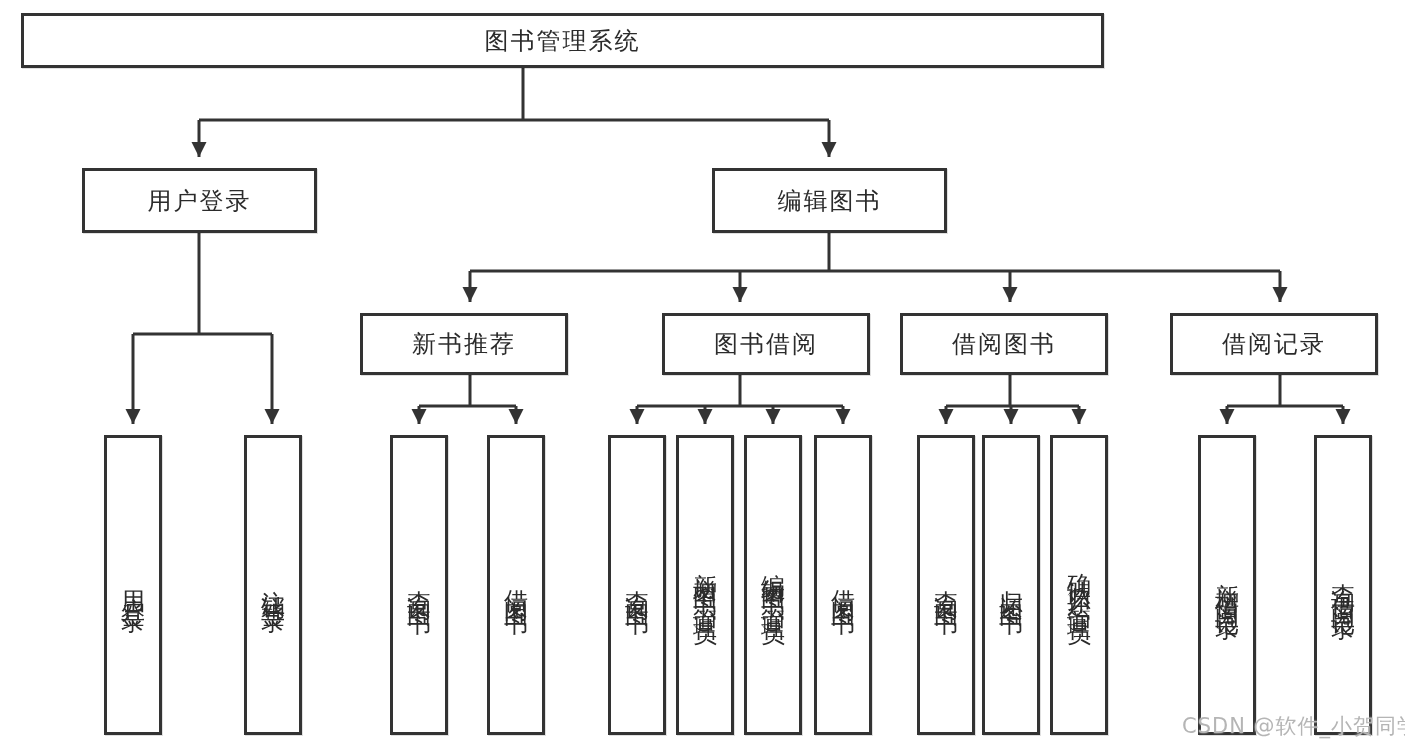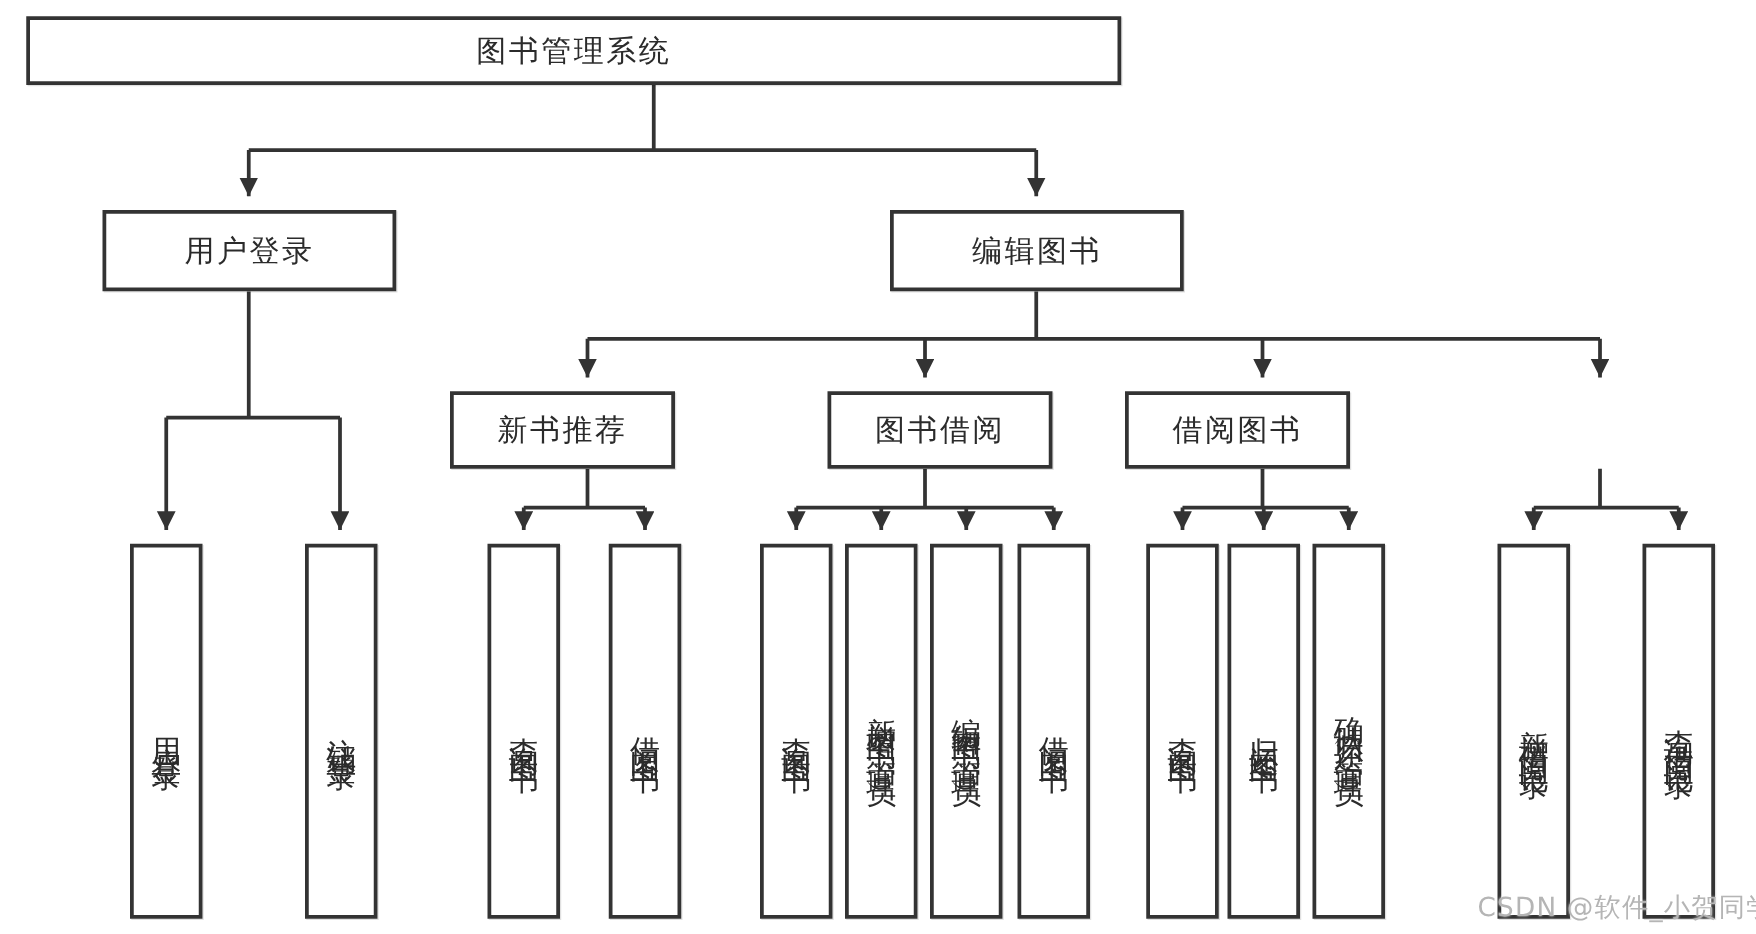--- a/index.html
+++ b/index.html
@@ -39,23 +39,23 @@
     font-size: 24px;
     letter-spacing: 2px;
   }
   .box.v {
     font-size: 24px;
     writing-mode: vertical-rl;
     text-orientation: mixed;
     letter-spacing: 7px;
     line-height: 1;
   }
-  .root-box   { left: 21px;  top: 13px;  width: 876px; height: 55px; }
+  .root-box   { left: 21px;  top: 13px;  width: 1083px; height: 55px; }
   .lvl2-box   { top: 168px; width: 235px; height: 65px; }
-  .lvl3-box   { top: 313px; width: 180px; height: 62px; }
+  .lvl3-box   { top: 313px; width: 208px; height: 62px; }
   .leaf-box   { top: 435px; width: 58px;  height: 300px; }
 
   .watermark {
     position: absolute;
     left: 1182px;
     top: 712px;
     font-size: 21px;
     color: #b5b5b5;
     letter-spacing: 1px;
     white-space: nowrap;
@@ -112,20 +112,21 @@
   </svg>
 
   <div class="box h root-box">图书管理系统</div>
 
   <div class="box h lvl2-box" style="left:82px;">用户登录</div>
   <div class="box h lvl2-box" style="left:712px;">编辑图书</div>
 
   <div class="box h lvl3-box" style="left:360px;">新书推荐</div>
   <div class="box h lvl3-box" style="left:630px;margin-left:32px;">图书借阅</div>
   <div class="box h lvl3-box" style="left:900px;">借阅图书</div>
+  <div class="box h lvl3-box" style="left:1170px;">借阅记录</div>
 
   <div class="box v leaf-box" style="left:104px;">用户登录</div>
   <div class="box v leaf-box" style="left:244px;">注销登录</div>
 
   <div class="box v leaf-box" style="left:390px;">查询图书</div>
   <div class="box v leaf-box" style="left:487px;">借阅图书</div>
 
   <div class="box v leaf-box" style="left:608px;">查询图书</div>
   <div class="box v leaf-box" style="left:676px;">新增图书（管理员）</div>
   <div class="box v leaf-box" style="left:744px;">编辑图书（管理员）</div>

